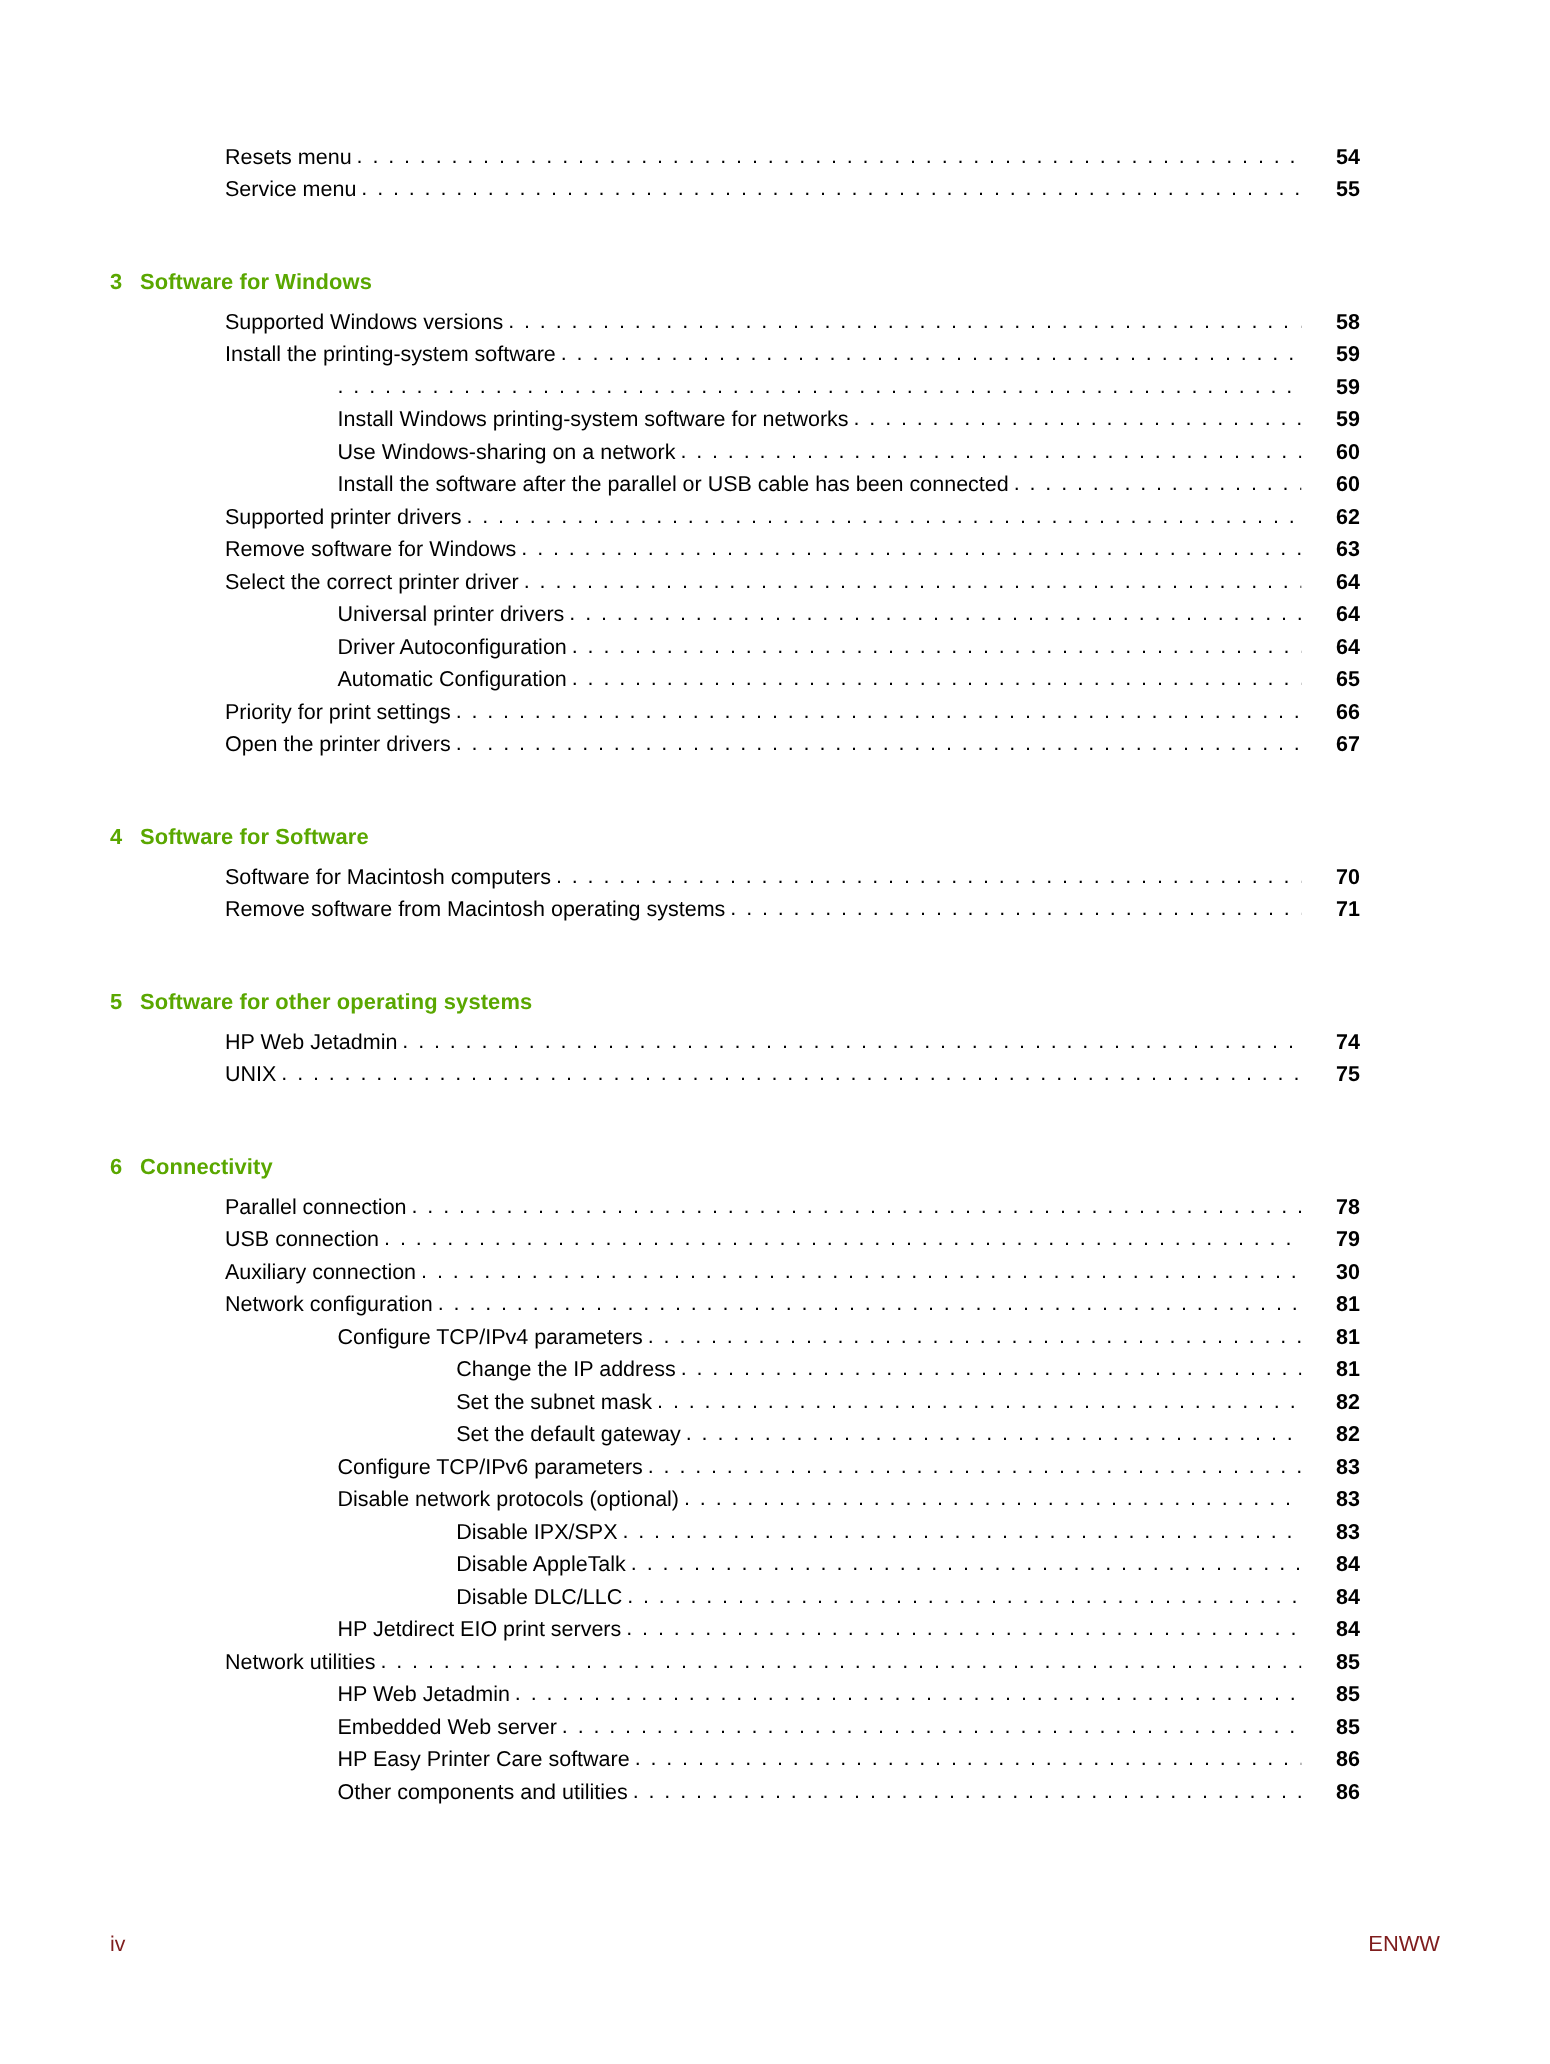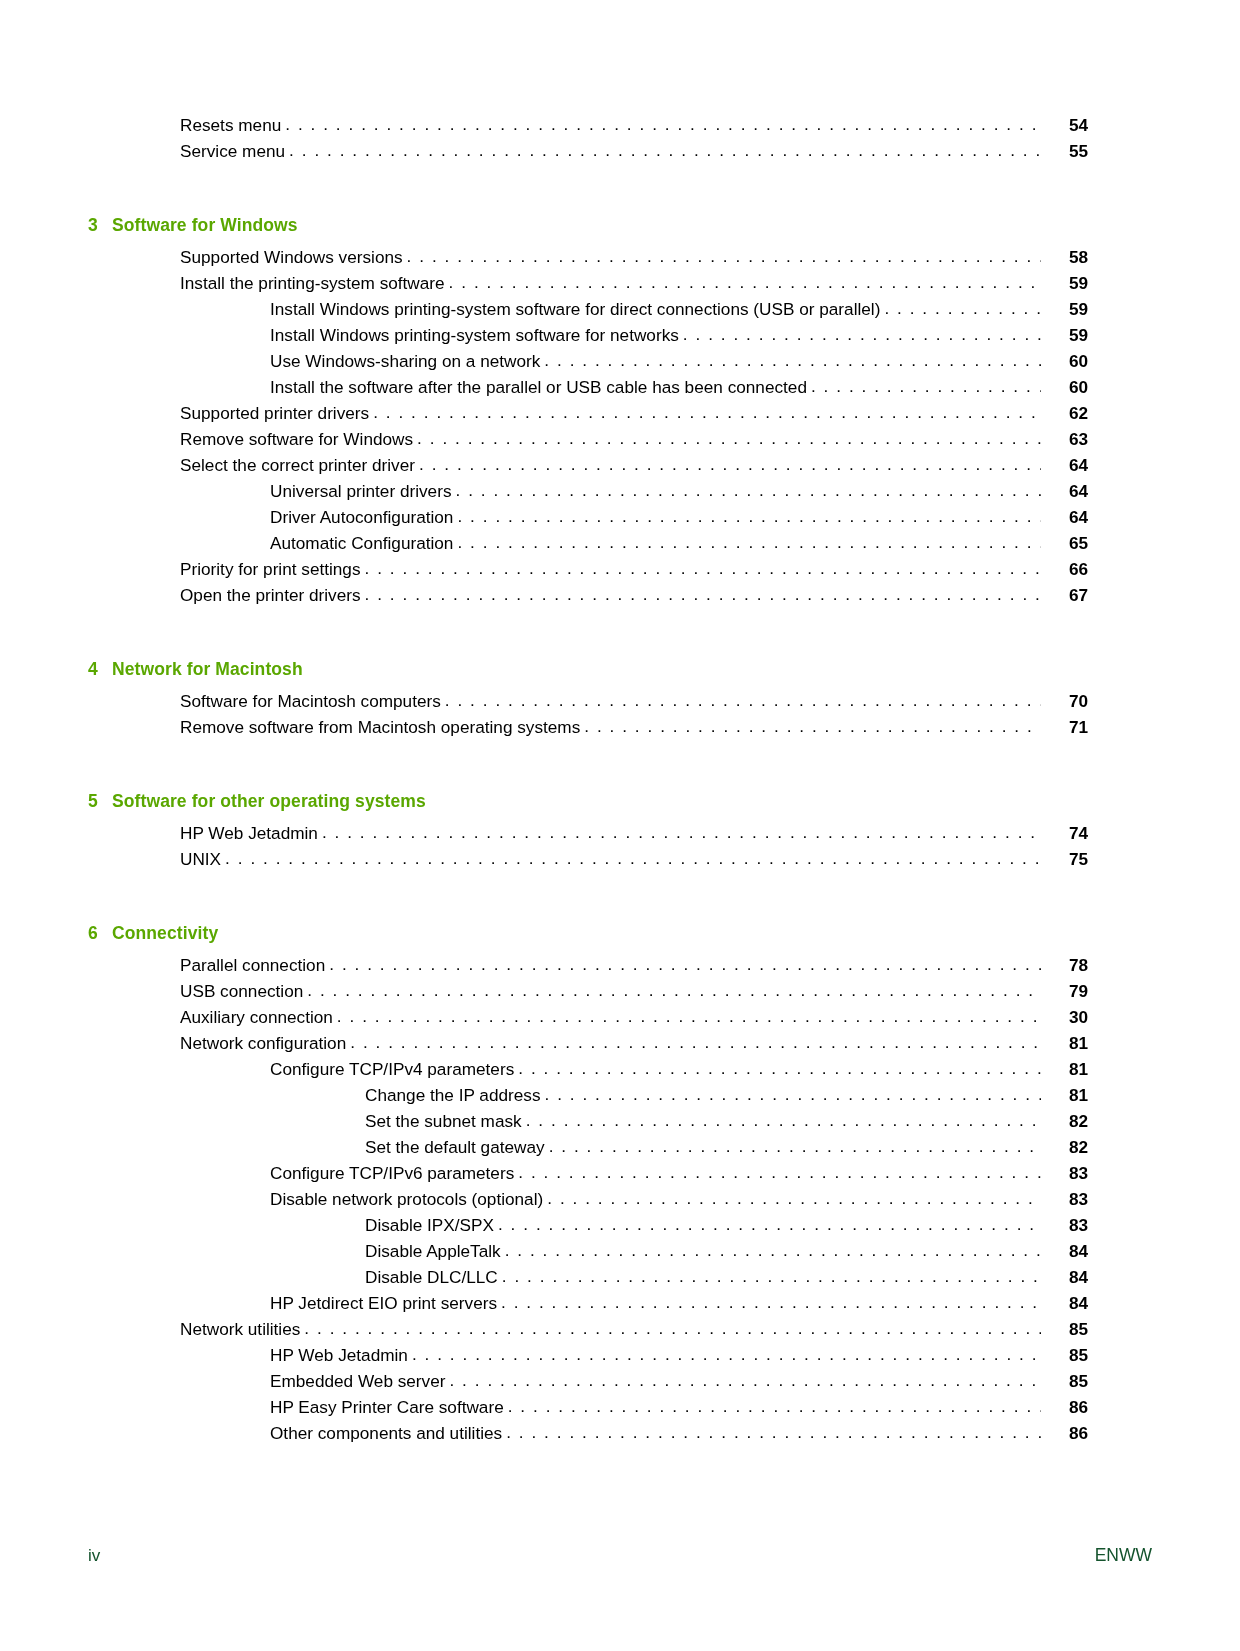--- a/index.html
+++ b/index.html
@@ -91,21 +91,21 @@
   
   .footer {
     position: absolute;
     left: 88px;
     right: 88px;
     top: 1545px;
     display: flex;
     justify-content: space-between;
     align-items: baseline;
     font-size: 17px;
-    color: #14532d;
+    color: #7f1d1d;
   }
   .footer .right { font-size: 17.5px; }
 </style>
 </head>
 <body>
 
 <div class="page">
 
   <div class="content">
     <div id="toc-root">
@@ -129,21 +129,20 @@
           <span class="label">Supported Windows versions</span>
           <span class="leader">. . . . . . . . . . . . . . . . . . . . . . . . . . . . . . . . . . . . . . . . . . . . . . . . . . . . . . . . . . . . . . . . . . . . . . . . . . . . . . . . . . . . . . . . . . . . . . . . . . . . . . . . . . . . . . . . . . . . . . . . . . . . . . . . . . . . . . . . . . . . . . . . . . . . . . . . . . . . . . . . . . . . . . . . . . . . . . . . . . . . . . . . . . . . . . . . . . . . . . . </span>
           <span class="pg">58</span>
         </div>
         <div class="entry lvl1">
           <span class="label">Install the printing-system software</span>
           <span class="leader">. . . . . . . . . . . . . . . . . . . . . . . . . . . . . . . . . . . . . . . . . . . . . . . . . . . . . . . . . . . . . . . . . . . . . . . . . . . . . . . . . . . . . . . . . . . . . . . . . . . . . . . . . . . . . . . . . . . . . . . . . . . . . . . . . . . . . . . . . . . . . . . . . . . . . . . . . . . . . . . . . . . . . . . . . . . . . . . . . . . . . . . . . . . . . . . . . . . . . . . </span>
           <span class="pg">59</span>
         </div>
         <div class="entry lvl2">
-          <span class="label">Install Windows printing-system software for direct connections (USB or parallel)</span>
           <span class="leader">. . . . . . . . . . . . . . . . . . . . . . . . . . . . . . . . . . . . . . . . . . . . . . . . . . . . . . . . . . . . . . . . . . . . . . . . . . . . . . . . . . . . . . . . . . . . . . . . . . . . . . . . . . . . . . . . . . . . . . . . . . . . . . . . . . . . . . . . . . . . . . . . . . . . . . . . . . . . . . . . . . . . . . . . . . . . . . . . . . . . . . . . . . . . . . . . . . . . . . . </span>
           <span class="pg">59</span>
         </div>
         <div class="entry lvl2">
           <span class="label">Install Windows printing-system software for networks</span>
           <span class="leader">. . . . . . . . . . . . . . . . . . . . . . . . . . . . . . . . . . . . . . . . . . . . . . . . . . . . . . . . . . . . . . . . . . . . . . . . . . . . . . . . . . . . . . . . . . . . . . . . . . . . . . . . . . . . . . . . . . . . . . . . . . . . . . . . . . . . . . . . . . . . . . . . . . . . . . . . . . . . . . . . . . . . . . . . . . . . . . . . . . . . . . . . . . . . . . . . . . . . . . . </span>
           <span class="pg">59</span>
         </div>
         <div class="entry lvl2">
           <span class="label">Use Windows-sharing on a network</span>
@@ -191,21 +190,21 @@
           <span class="pg">66</span>
         </div>
         <div class="entry lvl1">
           <span class="label">Open the printer drivers</span>
           <span class="leader">. . . . . . . . . . . . . . . . . . . . . . . . . . . . . . . . . . . . . . . . . . . . . . . . . . . . . . . . . . . . . . . . . . . . . . . . . . . . . . . . . . . . . . . . . . . . . . . . . . . . . . . . . . . . . . . . . . . . . . . . . . . . . . . . . . . . . . . . . . . . . . . . . . . . . . . . . . . . . . . . . . . . . . . . . . . . . . . . . . . . . . . . . . . . . . . . . . . . . . . </span>
           <span class="pg">67</span>
         </div>
         <div class="gap-before-chapter"></div>
         <div class="chapter">
           <span class="num">4</span>
-          <span class="ctitle">Network for Macintosh</span>
+          <span class="ctitle">Software for Software</span>
         </div>
         <div class="gap-after-chapter"></div>
         <div class="entry lvl1">
           <span class="label">Software for Macintosh computers</span>
           <span class="leader">. . . . . . . . . . . . . . . . . . . . . . . . . . . . . . . . . . . . . . . . . . . . . . . . . . . . . . . . . . . . . . . . . . . . . . . . . . . . . . . . . . . . . . . . . . . . . . . . . . . . . . . . . . . . . . . . . . . . . . . . . . . . . . . . . . . . . . . . . . . . . . . . . . . . . . . . . . . . . . . . . . . . . . . . . . . . . . . . . . . . . . . . . . . . . . . . . . . . . . . </span>
           <span class="pg">70</span>
         </div>
         <div class="entry lvl1">
           <span class="label">Remove software from Macintosh operating systems</span>
           <span class="leader">. . . . . . . . . . . . . . . . . . . . . . . . . . . . . . . . . . . . . . . . . . . . . . . . . . . . . . . . . . . . . . . . . . . . . . . . . . . . . . . . . . . . . . . . . . . . . . . . . . . . . . . . . . . . . . . . . . . . . . . . . . . . . . . . . . . . . . . . . . . . . . . . . . . . . . . . . . . . . . . . . . . . . . . . . . . . . . . . . . . . . . . . . . . . . . . . . . . . . . . </span>

